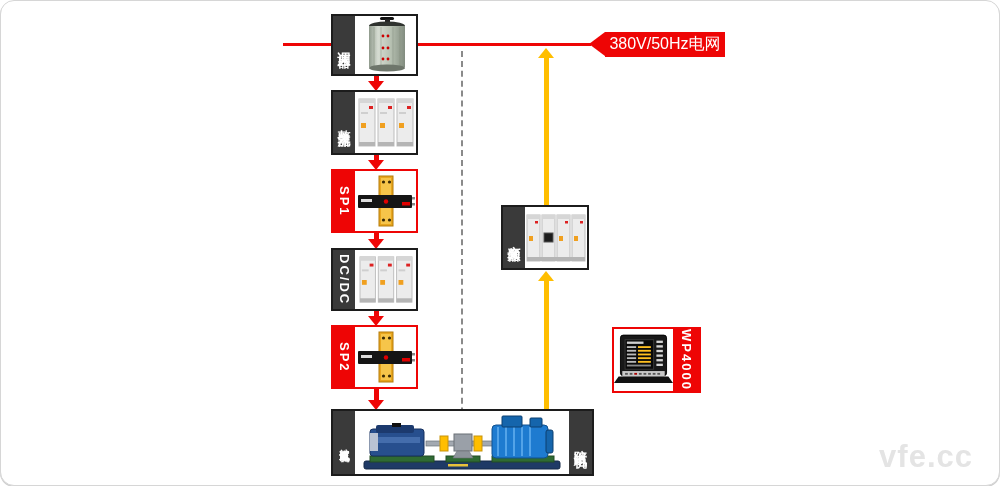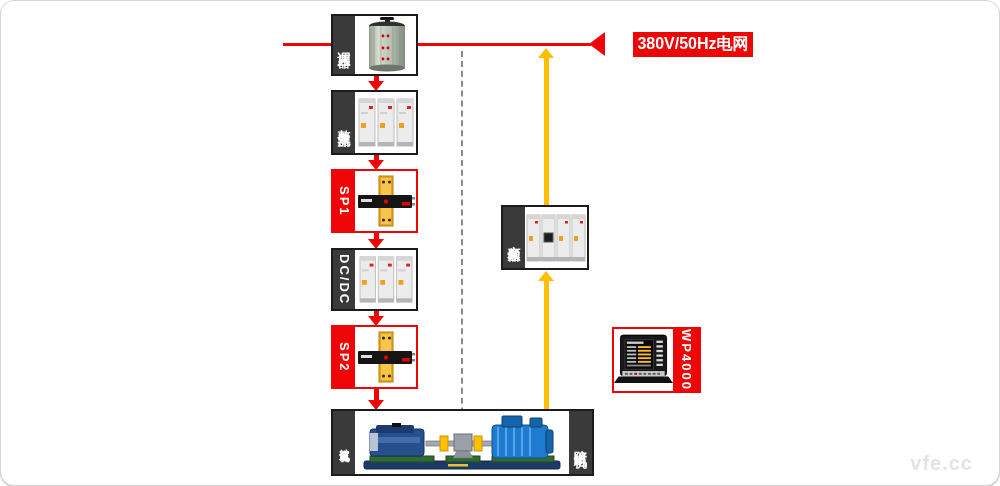--- a/index.html
+++ b/index.html
@@ -11,34 +11,34 @@
   .dashedline{position:absolute;width:0;border-left:2px dashed #8a8a8a;}
   
   .v-arrow{position:absolute;width:16px;display:flex;flex-direction:column;align-items:center;}
   .v-arrow .shaft{width:5px;flex:1;}
   .v-arrow .head-down{width:0;height:0;border-left:8px solid transparent;border-right:8px solid transparent;border-top:10px solid #ee0505;}
   .v-arrow.red .shaft{background:#ee0505;}
   .v-arrow .head-up{width:0;height:0;border-left:8px solid transparent;border-right:8px solid transparent;border-bottom:10px solid #ffbe00;}
   .v-arrow.yellow .shaft{background:#ffbe00;}
   .arrowhead-left{position:absolute;width:0;height:0;border-top:12px solid transparent;border-bottom:12px solid transparent;border-right:16px solid #ee0505;}
   
-  .grid-label{position:absolute;background:#ee0505;color:#fff;font-weight:bold;font-size:16px;
-              display:flex;align-items:center;justify-content:center;letter-spacing:0;margin-left:28px;}
+  .grid-label{position:absolute;background:#ee0505;color:#fff;font-weight:normal;font-size:16px;
+              display:flex;align-items:center;justify-content:center;letter-spacing:0;}
   
   .dbox{position:absolute;border:2px solid #1c1c1c;background:#fff;display:flex;box-sizing:border-box;}
   .dbox .side{width:22px;background:#3a3a3a;display:flex;align-items:center;justify-content:center;flex:0 0 auto;}
   .dbox .side span{writing-mode:vertical-rl;text-orientation:mixed;color:#fff;font-weight:bold;
                    font-size:13px;letter-spacing:2px;line-height:1;}
   .dbox .content{flex:1;display:flex;align-items:center;justify-content:center;background:#fff;overflow:hidden;}
   .dbox.redbox{border-color:#ee0505;}
   .dbox.redbox .side{background:#ee0505;}
   .dbox.side-right{flex-direction:row;}
   .dbox.side-right .side{width:26px;}
   
-  .watermark{position:absolute;font-size:20px;font-weight:bold;color:#e4e4e4;
+  .watermark{position:absolute;font-size:31px;font-weight:bold;color:#e4e4e4;
              text-shadow:0 1px 0 #ffffff;letter-spacing:1px;}
 </style>
 </head>
 <body>
 
 <div id="stage">
 
   <div class="hline" style="left:282px;top:42px;width:48px;"></div>
   <div class="hline" style="left:417px;top:42px;width:173px;"></div>
 

